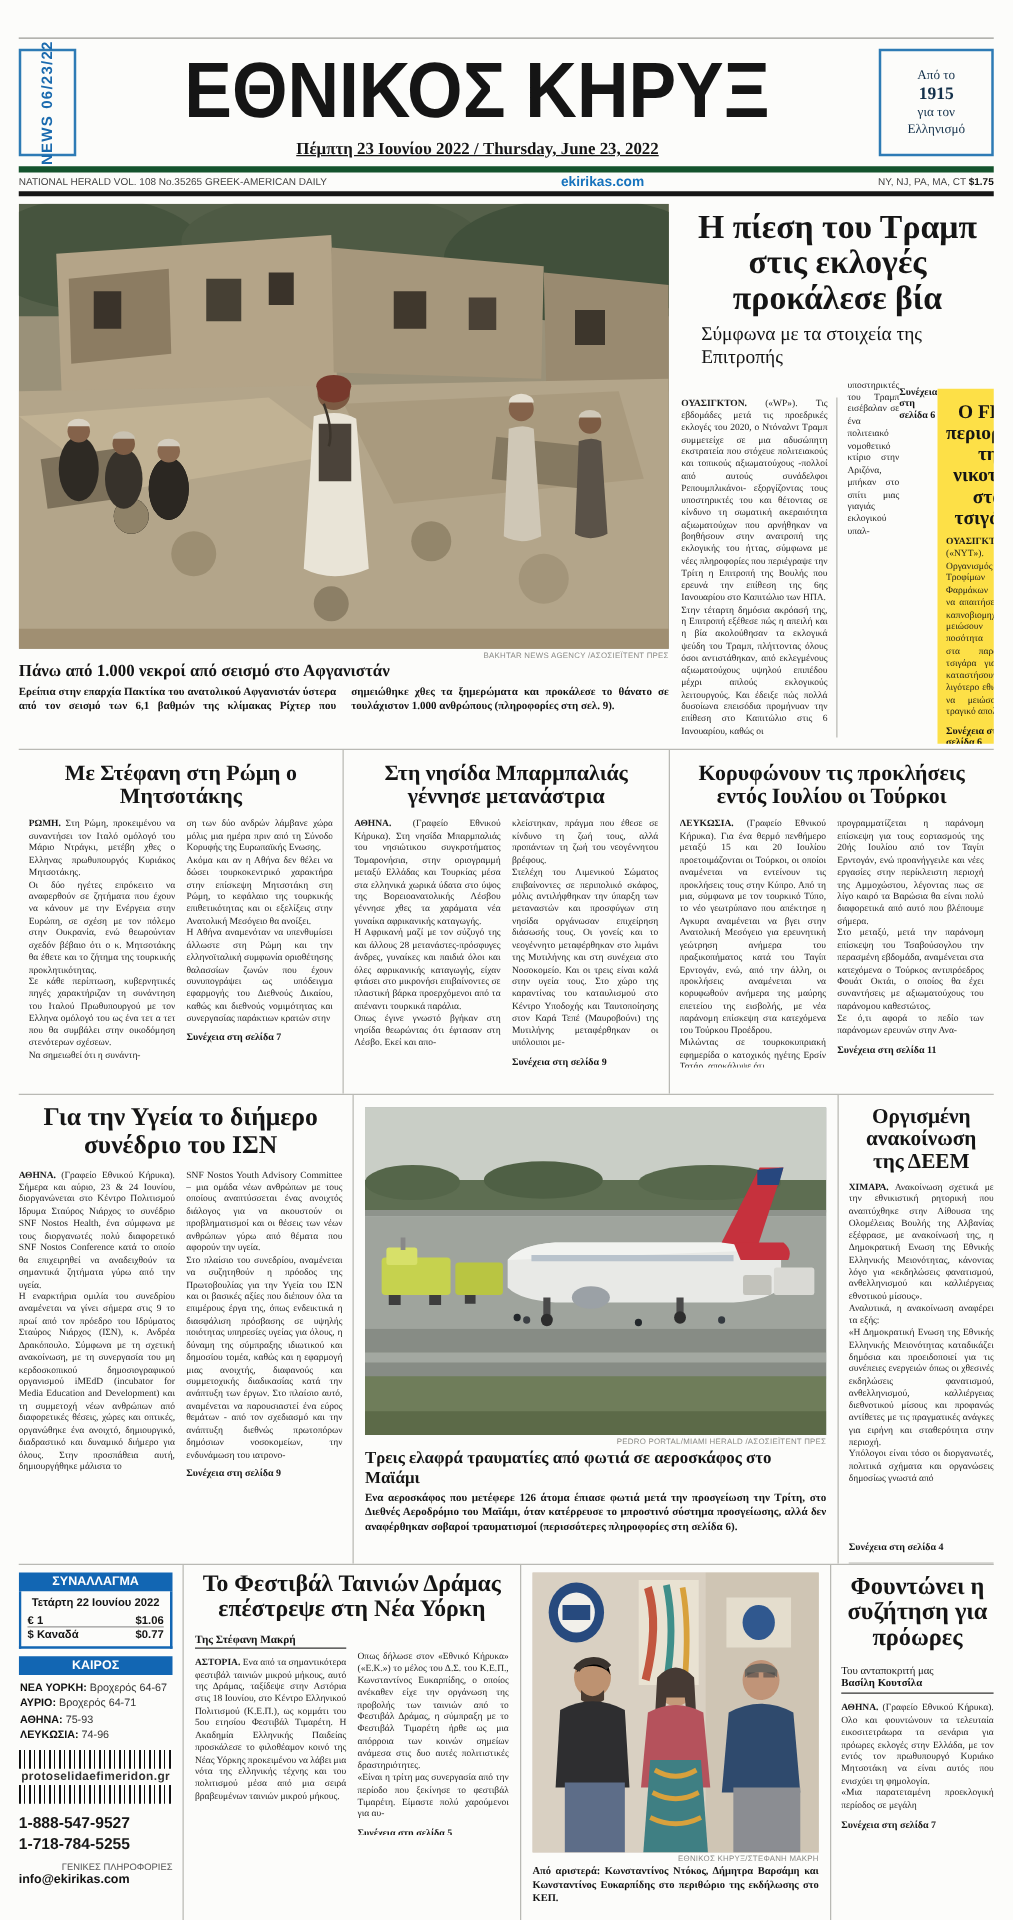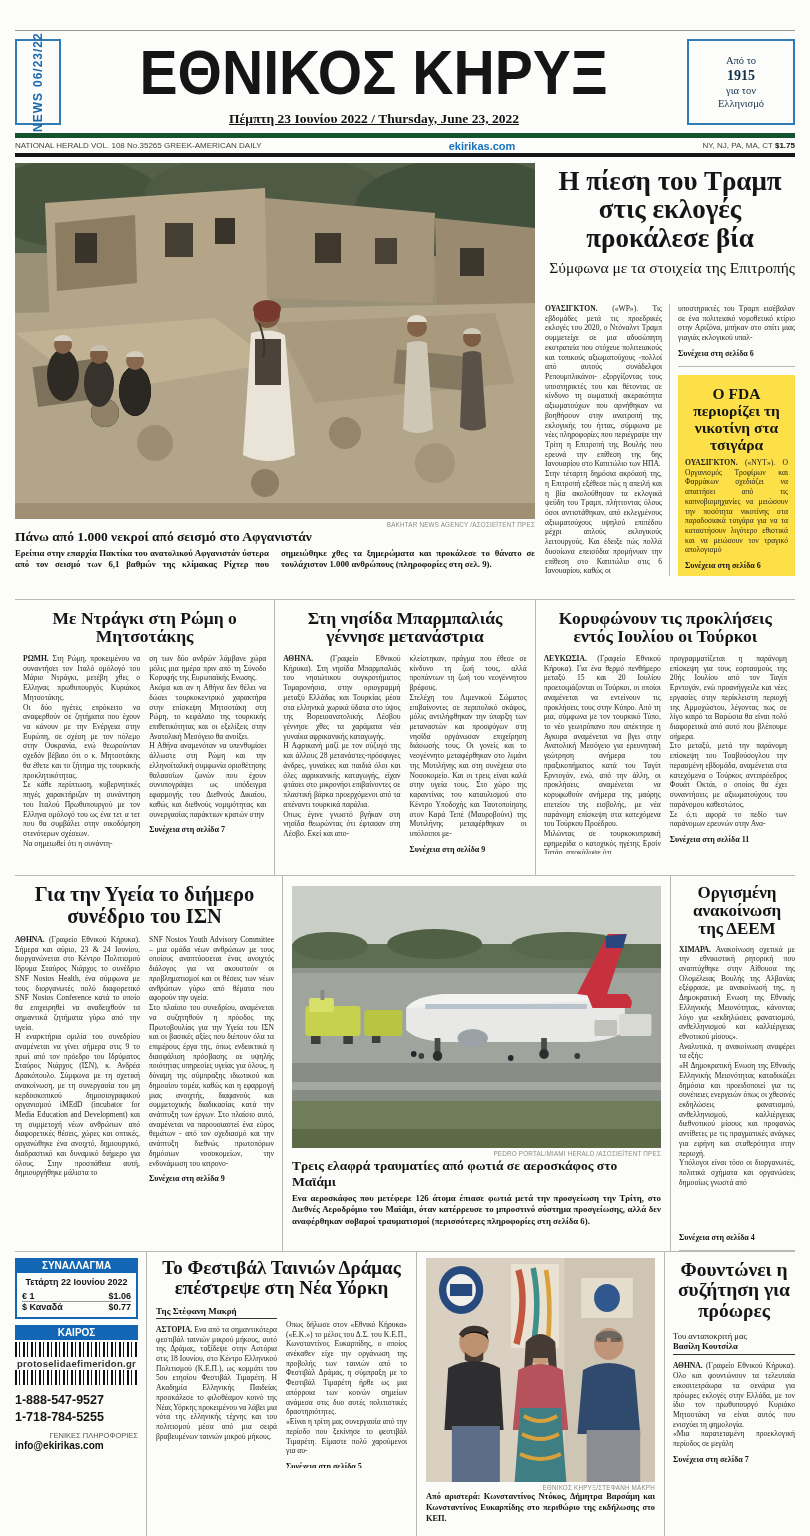--- a/index.html
+++ b/index.html
@@ -27,21 +27,21 @@
     line-height:1.4;text-align:center;
   }
   .mast-center{flex:1;display:flex;flex-direction:column;align-items:center;justify-content:flex-start;}
   .mast-title{
     font-family:var(--sans);font-weight:800;font-size:56px;line-height:1;
     letter-spacing:0px;transform:scale(1.02,1.12);transform-origin:center top;margin-top:2px;
     white-space:nowrap;
   }
   .mast-date{font-family:var(--serif);font-weight:bold;font-size:13.5px;margin-top:14px;text-decoration:underline;}
   .since-box{
-    width:108px;border:2px solid #2e7bb5;display:flex;flex-direction:column;align-items:center;justify-content:center;
+    width:92px;border:2px solid #2e7bb5;display:flex;flex-direction:column;align-items:center;justify-content:center;
     font-family:var(--serif);color:#13304a;font-size:10.5px;line-height:1.25;text-align:center;
   }
   .since-box .yr{font-size:14px;font-weight:bold;}
   .info-bar{
     margin-top:8px;border-top:5px solid #14532d;
     display:flex;align-items:center;justify-content:space-between;
     font-family:var(--sans);font-size:8px;color:#444;height:20px;
   }
   .info-bar .site{color:var(--linkblue);font-weight:bold;font-size:11px;}
   .info-bar b{color:#111;}
@@ -60,24 +60,24 @@
   .headline{font-weight:bold;text-align:center;line-height:1.05;}
   .twocol{display:flex;gap:9px;}
   .twocol .c{flex:1;min-width:0;}
   
   .row1{display:flex;gap:10px;margin-top:6px;height:432px;overflow:hidden;}
   .lead-block{width:520px;flex:none;}
   .lead-photo{width:520px;height:356px;display:block;background:#8c8474;}
   .lead-cap .cap-text{column-count:2;column-gap:12px;}
   .trump{flex:1;min-width:0;display:flex;flex-direction:column;}
   .trump .headline{font-size:27px;margin-top:4px;}
-  .trump .subhead{font-size:15.5px;text-align:right;margin:7px 0 8px 0;}
+  .trump .subhead{font-size:15.5px;text-align:left;margin:7px 0 8px 16px;}
   .trump-cols{display:flex;gap:8px;flex:1;align-items:center;}
   .trump-cols .c1{flex:1;min-width:0;padding-right:7px;border-right:1px solid var(--rule);}
-  .trump-cols .c2{flex:1;min-width:0;display:flex;flex-direction:column;}
+  .trump-cols .c2{flex:1;min-width:0;display:flex;}
   .fda-box{background:#fde047;margin-top:8px;padding:6px 7px;flex:1;}
   .fda-box .headline{font-size:15.5px;line-height:1.1;margin-bottom:5px;}
   
   .row2{display:flex;margin-top:4px;border-top:1px solid var(--rule);height:276px;overflow:hidden;}
   .row2 article{flex:1;min-width:0;padding:6px 8px 0 8px;}
   .row2 article + article{border-left:1px solid var(--rule);}
   .row2 .headline{font-size:17.5px;height:42px;display:flex;align-items:center;justify-content:center;}
   .row2 .twocol{margin-top:6px;height:200px;overflow:hidden;}
   
   .row3{display:flex;border-top:1px solid var(--rule);height:376px;overflow:hidden;}
@@ -226,21 +226,21 @@
           <p class="bodytxt"><span class="dateline">ΟΥΑΣΙΓΚΤΟΝ.</span> <span>(«NYT»). Ο Οργανισμός Τροφίμων και Φαρμάκων σχεδιάζει να απαιτήσει από τις καπνοβιομηχανίες να μειώσουν την ποσότητα νικοτίνης στα παραδοσιακά τσιγάρα για να τα καταστήσουν λιγότερο εθιστικά και να μειώσουν τον τραγικό απολογισμό</span></p>
           <p class="cont">Συνέχεια στη σελίδα 6</p>
         </aside>
       </div>
     </div>
   </article>
 </section>
 
 <section class="row2">
   <article>
-    <h2 class="headline">Με Ντράγκι στη Ρώμη ο Μητσοτάκης</h2>
+    <h2 class="headline">Με Στέφανη στη Ρώμη ο Μητσοτάκης</h2>
     <div class="twocol">
       <div class="c">
           <p class="bodytxt"><span class="dateline">ΡΩΜΗ.</span> <span>Στη Ρώμη, προκειμένου να συναντήσει τον Ιταλό ομόλογό του Μάριο Ντράγκι, μετέβη χθες ο Ελληνας πρωθυπουργός Κυριάκος Μητσοτάκης.
 Οι δύο ηγέτες επρόκειτο να αναφερθούν σε ζητήματα που έχουν να κάνουν με την Ενέργεια στην Ευρώπη, σε σχέση με τον πόλεμο στην Ουκρανία, ενώ θεωρούνταν σχεδόν βέβαιο ότι ο κ. Μητσοτάκης θα έθετε και το ζήτημα της τουρκικής προκλητικότητας.
 Σε κάθε περίπτωση, κυβερνητικές πηγές χαρακτήριζαν τη συνάντηση του Ιταλού Πρωθυπουργού με τον Ελληνα ομόλογό του ως ένα τετ α τετ που θα συμβάλει στην οικοδόμηση στενότερων σχέσεων.
 Να σημειωθεί ότι η συνάντη-</span></p>
         </div>
       <div class="c">
           <p class="bodytxt">ση των δύο ανδρών λάμβανε χώρα μόλις μια ημέρα πριν από τη Σύνοδο Κορυφής της Ευρωπαϊκής Ενωσης.
 Ακόμα και αν η Αθήνα δεν θέλει να δώσει τουρκοκεντρικό χαρακτήρα στην επίσκεψη Μητσοτάκη στη Ρώμη, το κεφάλαιο της τουρκικής επιθετικότητας και οι εξελίξεις στην Ανατολική Μεσόγειο θα ανοίξει.
@@ -368,20 +368,26 @@
         <span>€ 1</span>
         <span>$1.06</span>
       </div>
       <div class="fx-row">
         <span>$ Καναδά</span>
         <span>$0.77</span>
       </div>
     </div>
     <div class="weather">
       <div class="blue-head">ΚΑΙΡΟΣ</div>
+      <div class="wx-lines">
+        <div><b>ΝΕΑ ΥΟΡΚΗ:</b><span> Βροχερός 64-67</span></div>
+        <div><b>ΑΥΡΙΟ:</b><span> Βροχερός 64-71</span></div>
+        <div><b>ΑΘΗΝΑ:</b><span> 75-93</span></div>
+        <div><b>ΛΕΥΚΩΣΙΑ:</b><span> 74-96</span></div>
+      </div>
     </div>
     <div class="barcode">
       <div class="bc-stripes"></div>
       <div class="bc-text">protoselidaefimeridon.gr</div>
       <div class="bc-stripes"></div>
     </div>
     <div class="phones">
       <div>1-888-547-9527</div>
       <div>1-718-784-5255</div>
     </div>
@@ -442,17 +448,17 @@
     <div class="credit">ΕΘΝΙΚΟΣ ΚΗΡΥΞ/ΣΤΕΦΑΝΗ ΜΑΚΡΗ</div>
     <div class="cap-text">Από αριστερά: Κωνσταντίνος Ντόκος, Δήμητρα Βαρσάμη και Κωνσταντίνος Ευκαρπίδης στο περιθώριο της εκδήλωσης στο ΚΕΠ.</div>
   </div>
 
   <article class="elections">
     <h2 class="headline">Φουντώνει η συζήτηση για πρόωρες</h2>
     <div class="by2">
       <span>Του ανταποκριτή μας</span>
       <b>Βασίλη Κουτσίλα</b>
     </div>
-    <p class="bodytxt"><span class="dateline">ΑΘΗΝΑ.</span> <span>(Γραφείο Εθνικού Κήρυκα). Ολο και φουντώνουν τα τελευταία εικοσιτετράωρα τα σενάρια για πρόωρες εκλογές στην Ελλάδα, με τον ίδιο τον πρωθυπουργό Κυριάκο Μητσοτάκη να είναι αυτός που ενισχύει τη φημολογία.
+    <p class="bodytxt"><span class="dateline">ΑΘΗΝΑ.</span> <span>(Γραφείο Εθνικού Κήρυκα). Ολο και φουντώνουν τα τελευταία εικοσιτετράωρα τα σενάρια για πρόωρες εκλογές στην Ελλάδα, με τον εντός τον πρωθυπουργό Κυριάκο Μητσοτάκη να είναι αυτός που ενισχύει τη φημολογία.
 «Μια παρατεταμένη προεκλογική περίοδος σε μεγάλη</span></p>
     <p class="cont">Συνέχεια στη σελίδα 7</p>
   </article>
 </section>
 
 </body></html>

